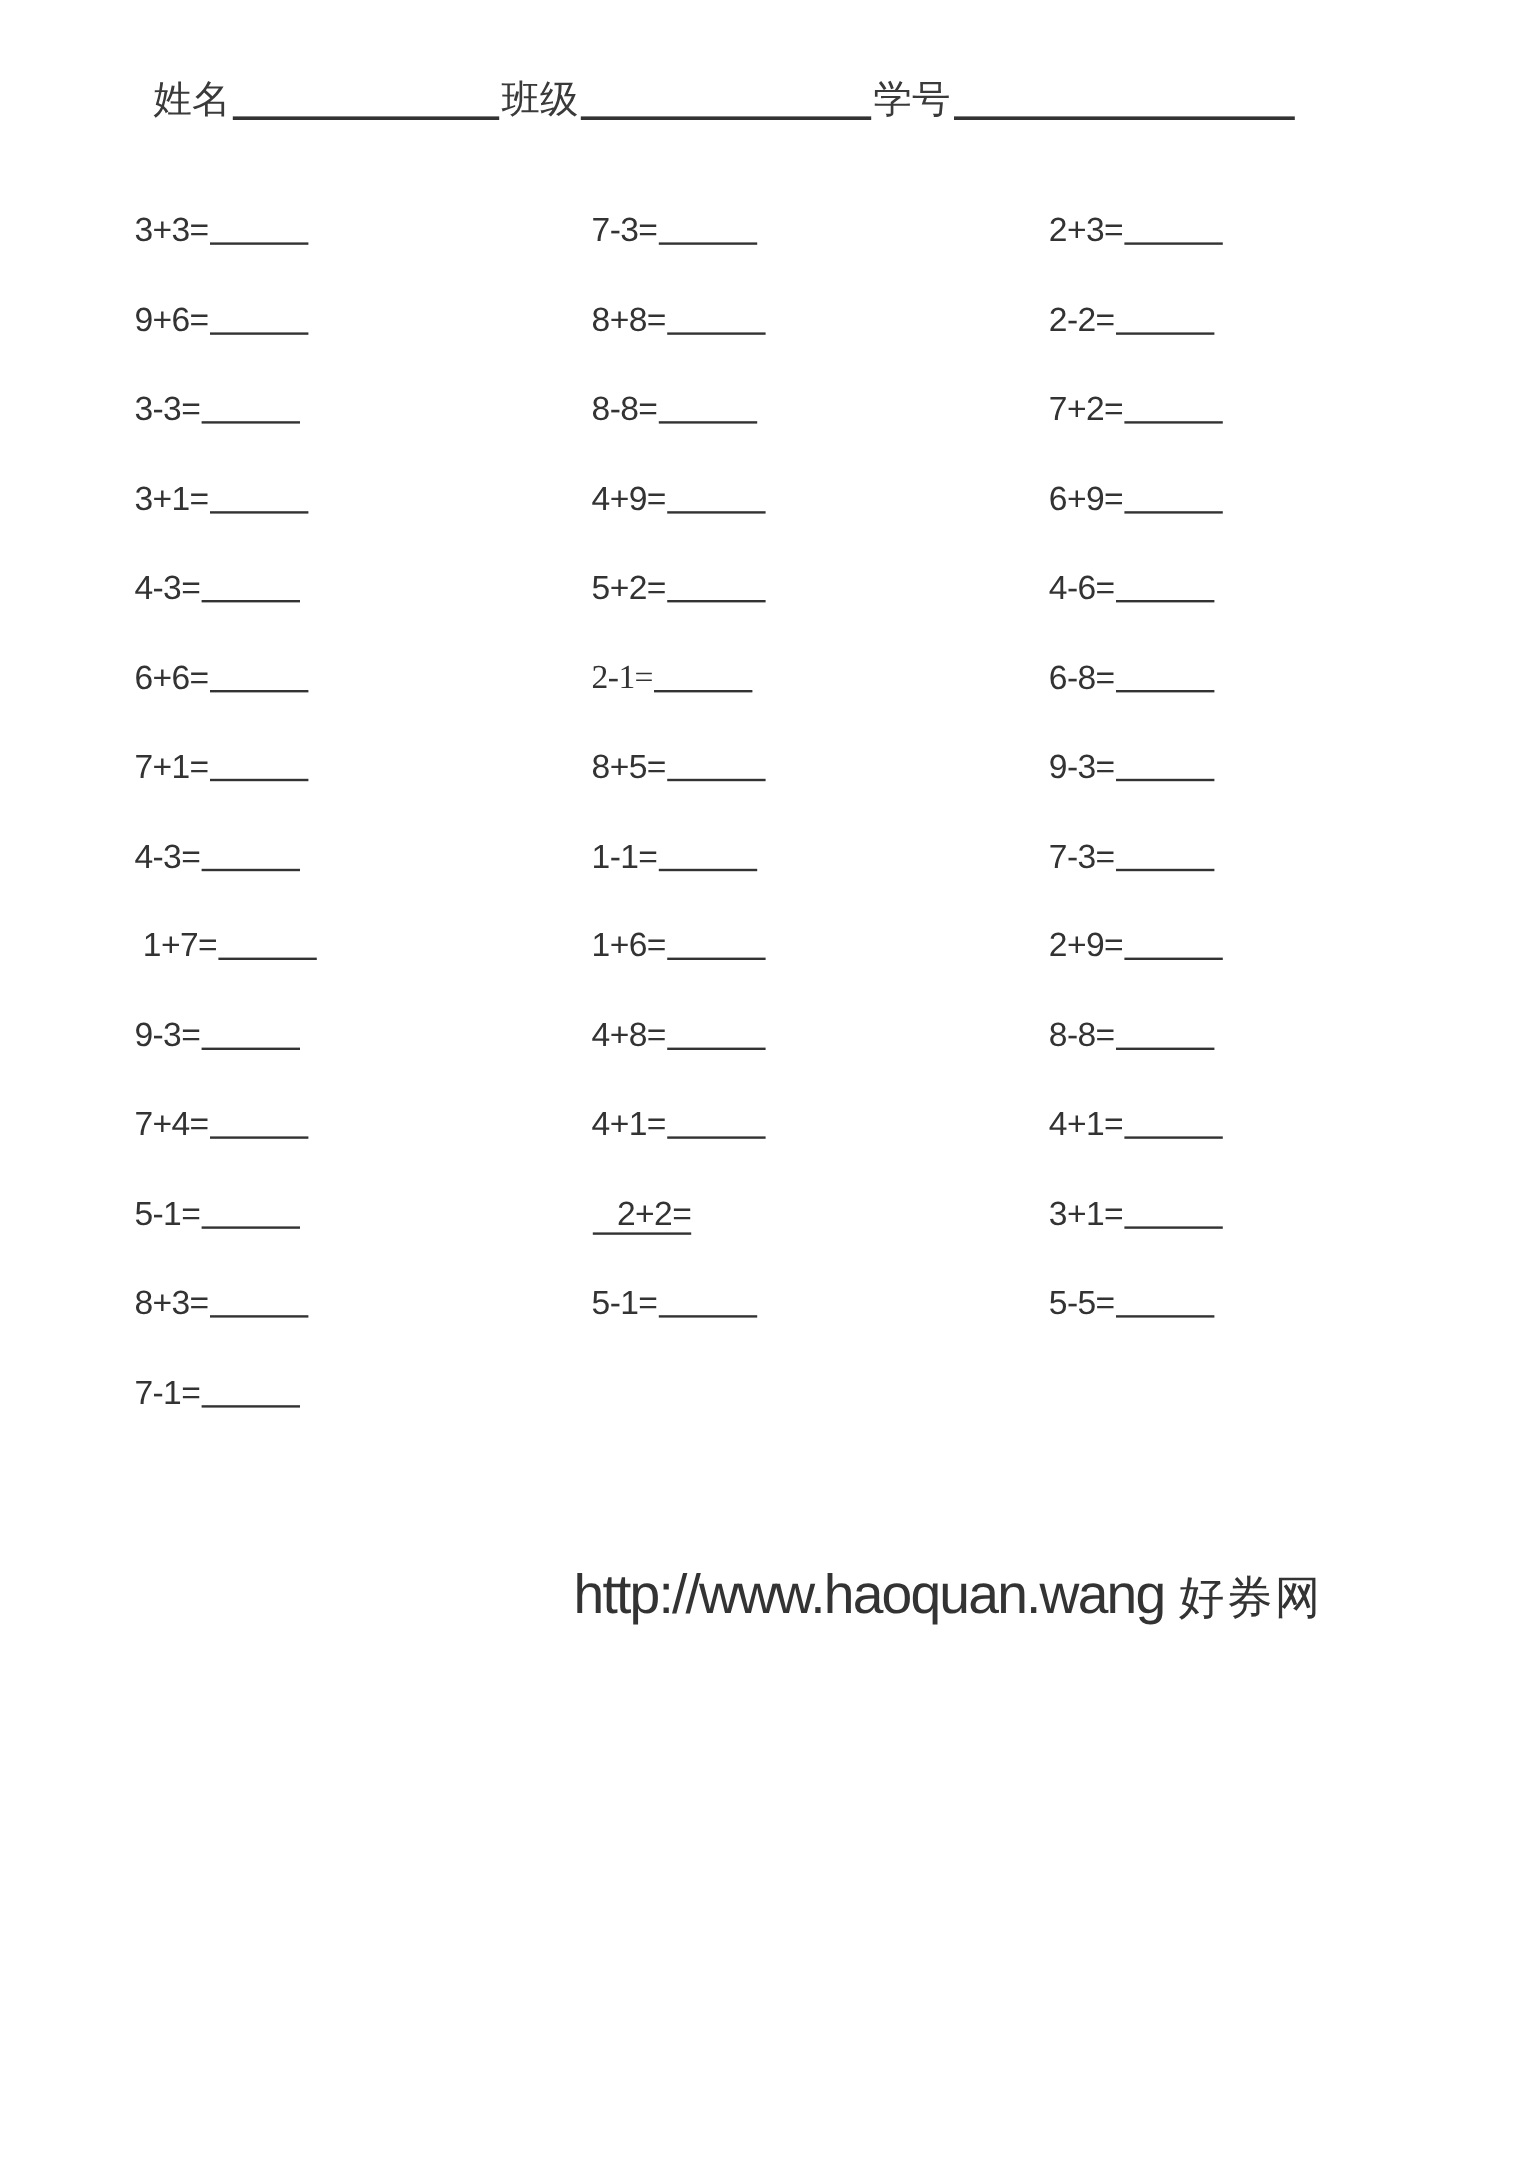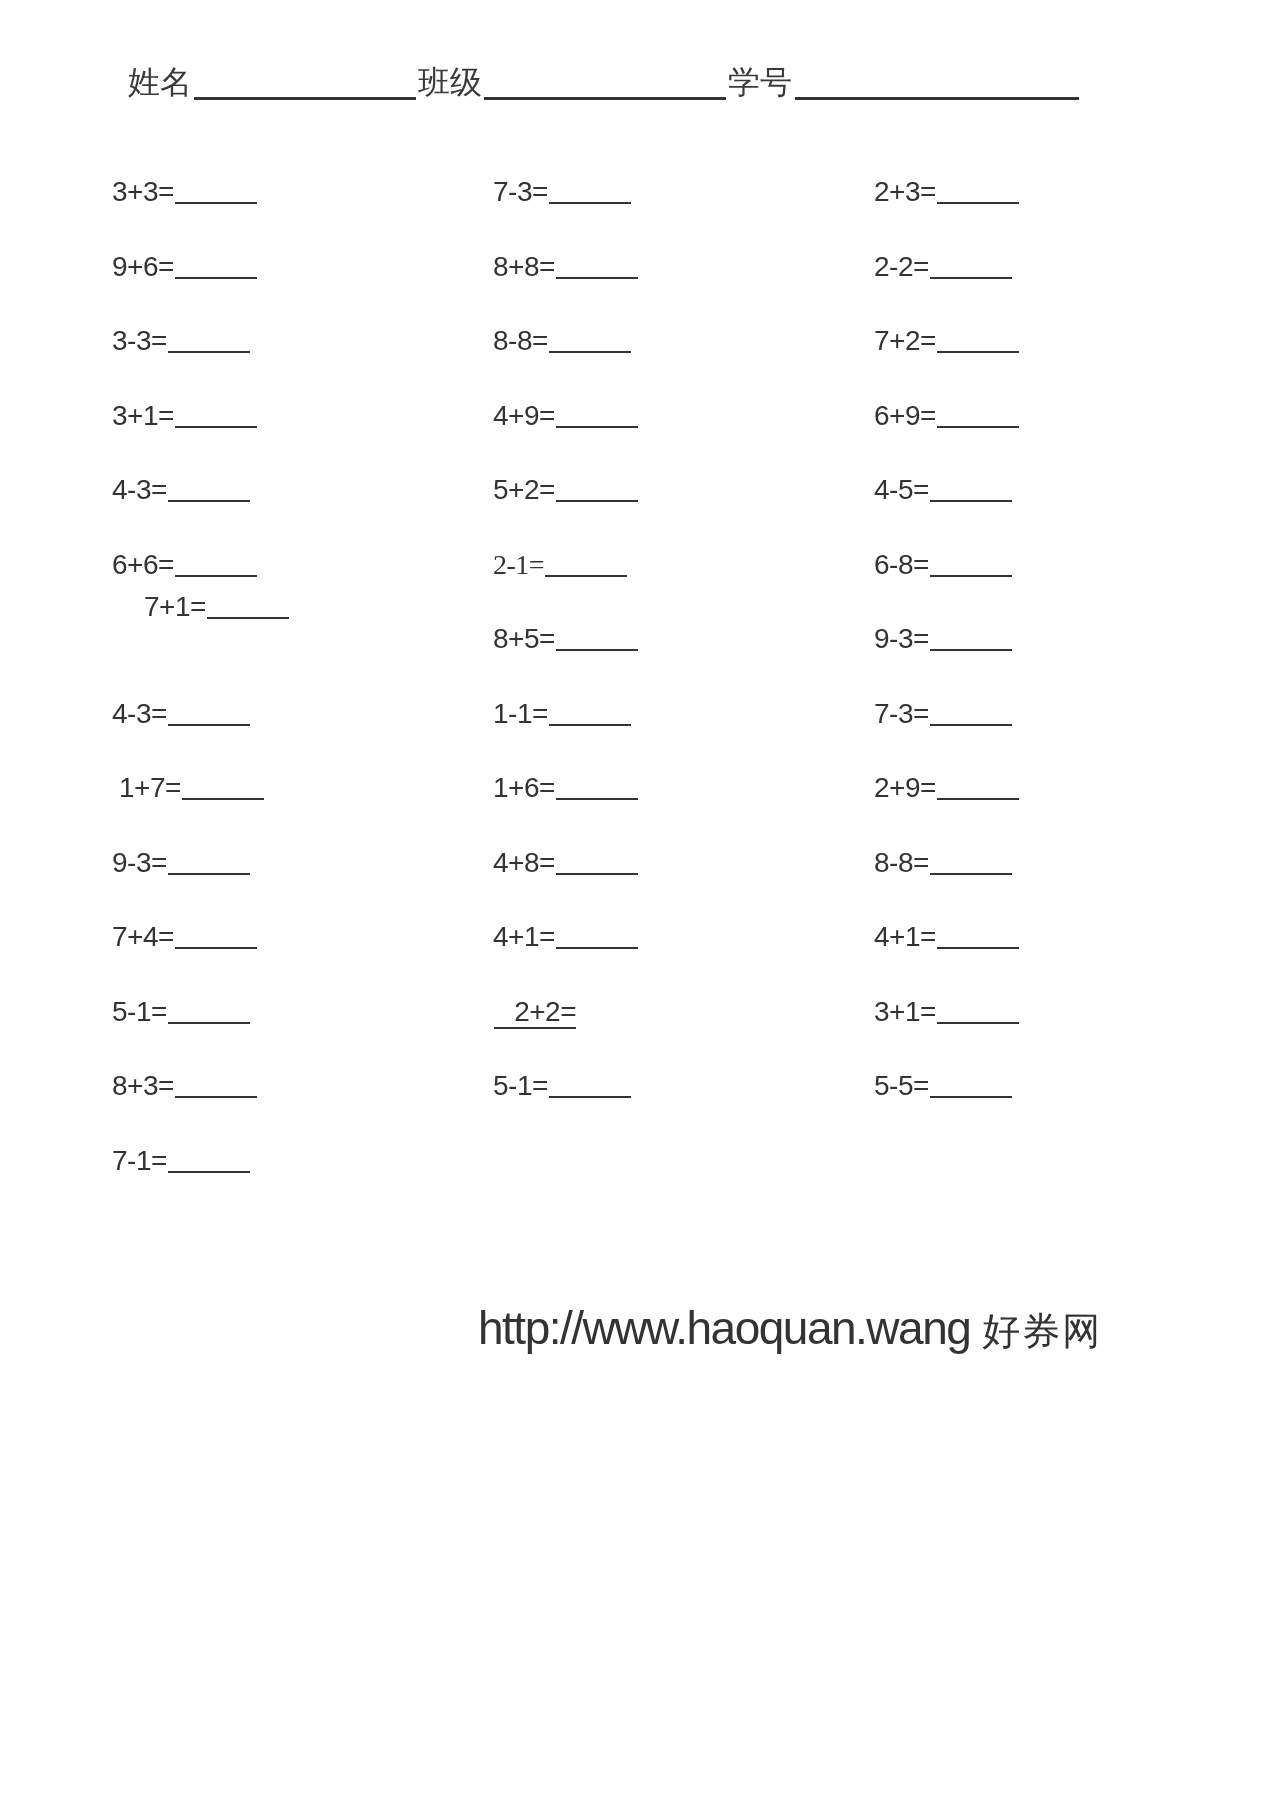--- a/index.html
+++ b/index.html
@@ -113,21 +113,21 @@
       <span class="answer-line"></span>
     </div>
     <div class="problem" style="left: 112px; top: 475px;">
       <span>4-3=</span>
       <span class="answer-line"></span>
     </div>
     <div class="problem" style="left: 112px; top: 549.5px;">
       <span>6+6=</span>
       <span class="answer-line"></span>
     </div>
-    <div class="problem" style="left: 112px; top: 592px; margin-left: 32px;">
+    <div class="problem" style="left: 112px; top: 624px;">
       <span>7+1=</span>
       <span class="answer-line"></span>
     </div>
     <div class="problem" style="left: 112px; top: 698.5px;">
       <span>4-3=</span>
       <span class="answer-line"></span>
     </div>
     <div class="problem" style="left: 119px; top: 773px;">
       <span>1+7=</span>
       <span class="answer-line"></span>
@@ -214,21 +214,21 @@
     </div>
     <div class="problem" style="left: 874px; top: 326px;">
       <span>7+2=</span>
       <span class="answer-line"></span>
     </div>
     <div class="problem" style="left: 874px; top: 400.5px;">
       <span>6+9=</span>
       <span class="answer-line"></span>
     </div>
     <div class="problem" style="left: 874px; top: 475px;">
-      <span>4-5=</span>
+      <span>4-6=</span>
       <span class="answer-line"></span>
     </div>
     <div class="problem" style="left: 874px; top: 549.5px;">
       <span>6-8=</span>
       <span class="answer-line"></span>
     </div>
     <div class="problem" style="left: 874px; top: 624px;">
       <span>9-3=</span>
       <span class="answer-line"></span>
     </div>

